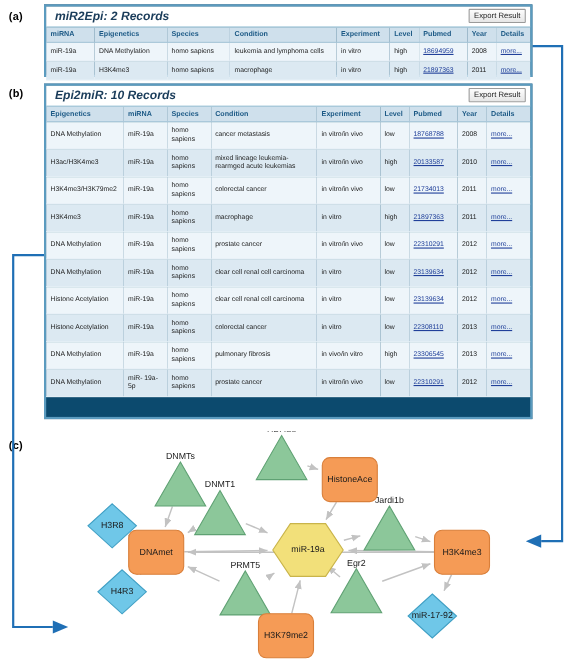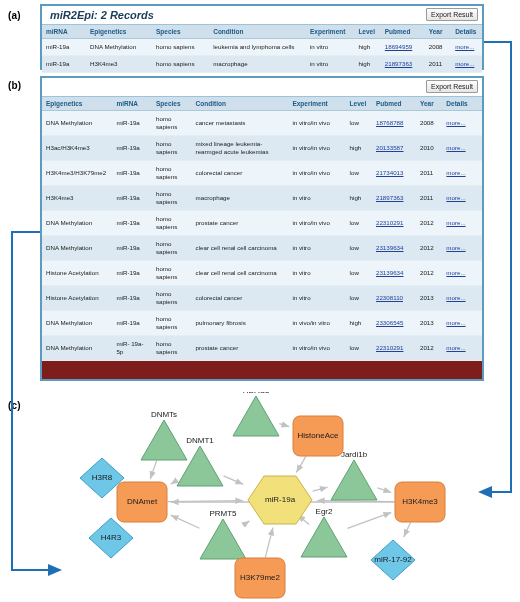--- a/index.html
+++ b/index.html
@@ -14,21 +14,21 @@
     position:absolute;
     font-size:10px;
     font-weight:bold;
     color:#000;
     letter-spacing:0.2px;
   }
   
   .tbl-box{
     position:absolute;
     border:2px solid #5b9bbf;
-    background:#7f1d1d;
+    background:#0c4a6e;
     box-sizing:border-box;
   }
   .tbl-title-row{
     position:relative;
     height:18px;
     border-bottom:1px solid #9cc4d8;
     background:#ffffff;
   }
   .tbl-title{
     position:absolute;
@@ -175,20 +175,21 @@
           <td><span class="pm">21897363</span></td>
           <td>2011</td>
           <td><span class="more">more...</span></td>
         </tr>
       </tbody>
   </table>
 </div>
 
 <div class="tbl-box" id="box-b" style="left:40px;top:76px;width:444px;height:305px;">
   <div class="tbl-title-row">
+    <div class="tbl-title">Epi2miR: 10 Records</div>
     <div class="export-btn">Export Result</div>
   </div>
   <table class="dt" id="tbl-b">
     <colgroup>
       <col style="width:16%">
         <col style="width:9%">
         <col style="width:9%">
         <col style="width:22%">
       <col style="width:13%">
         <col style="width:6%">

